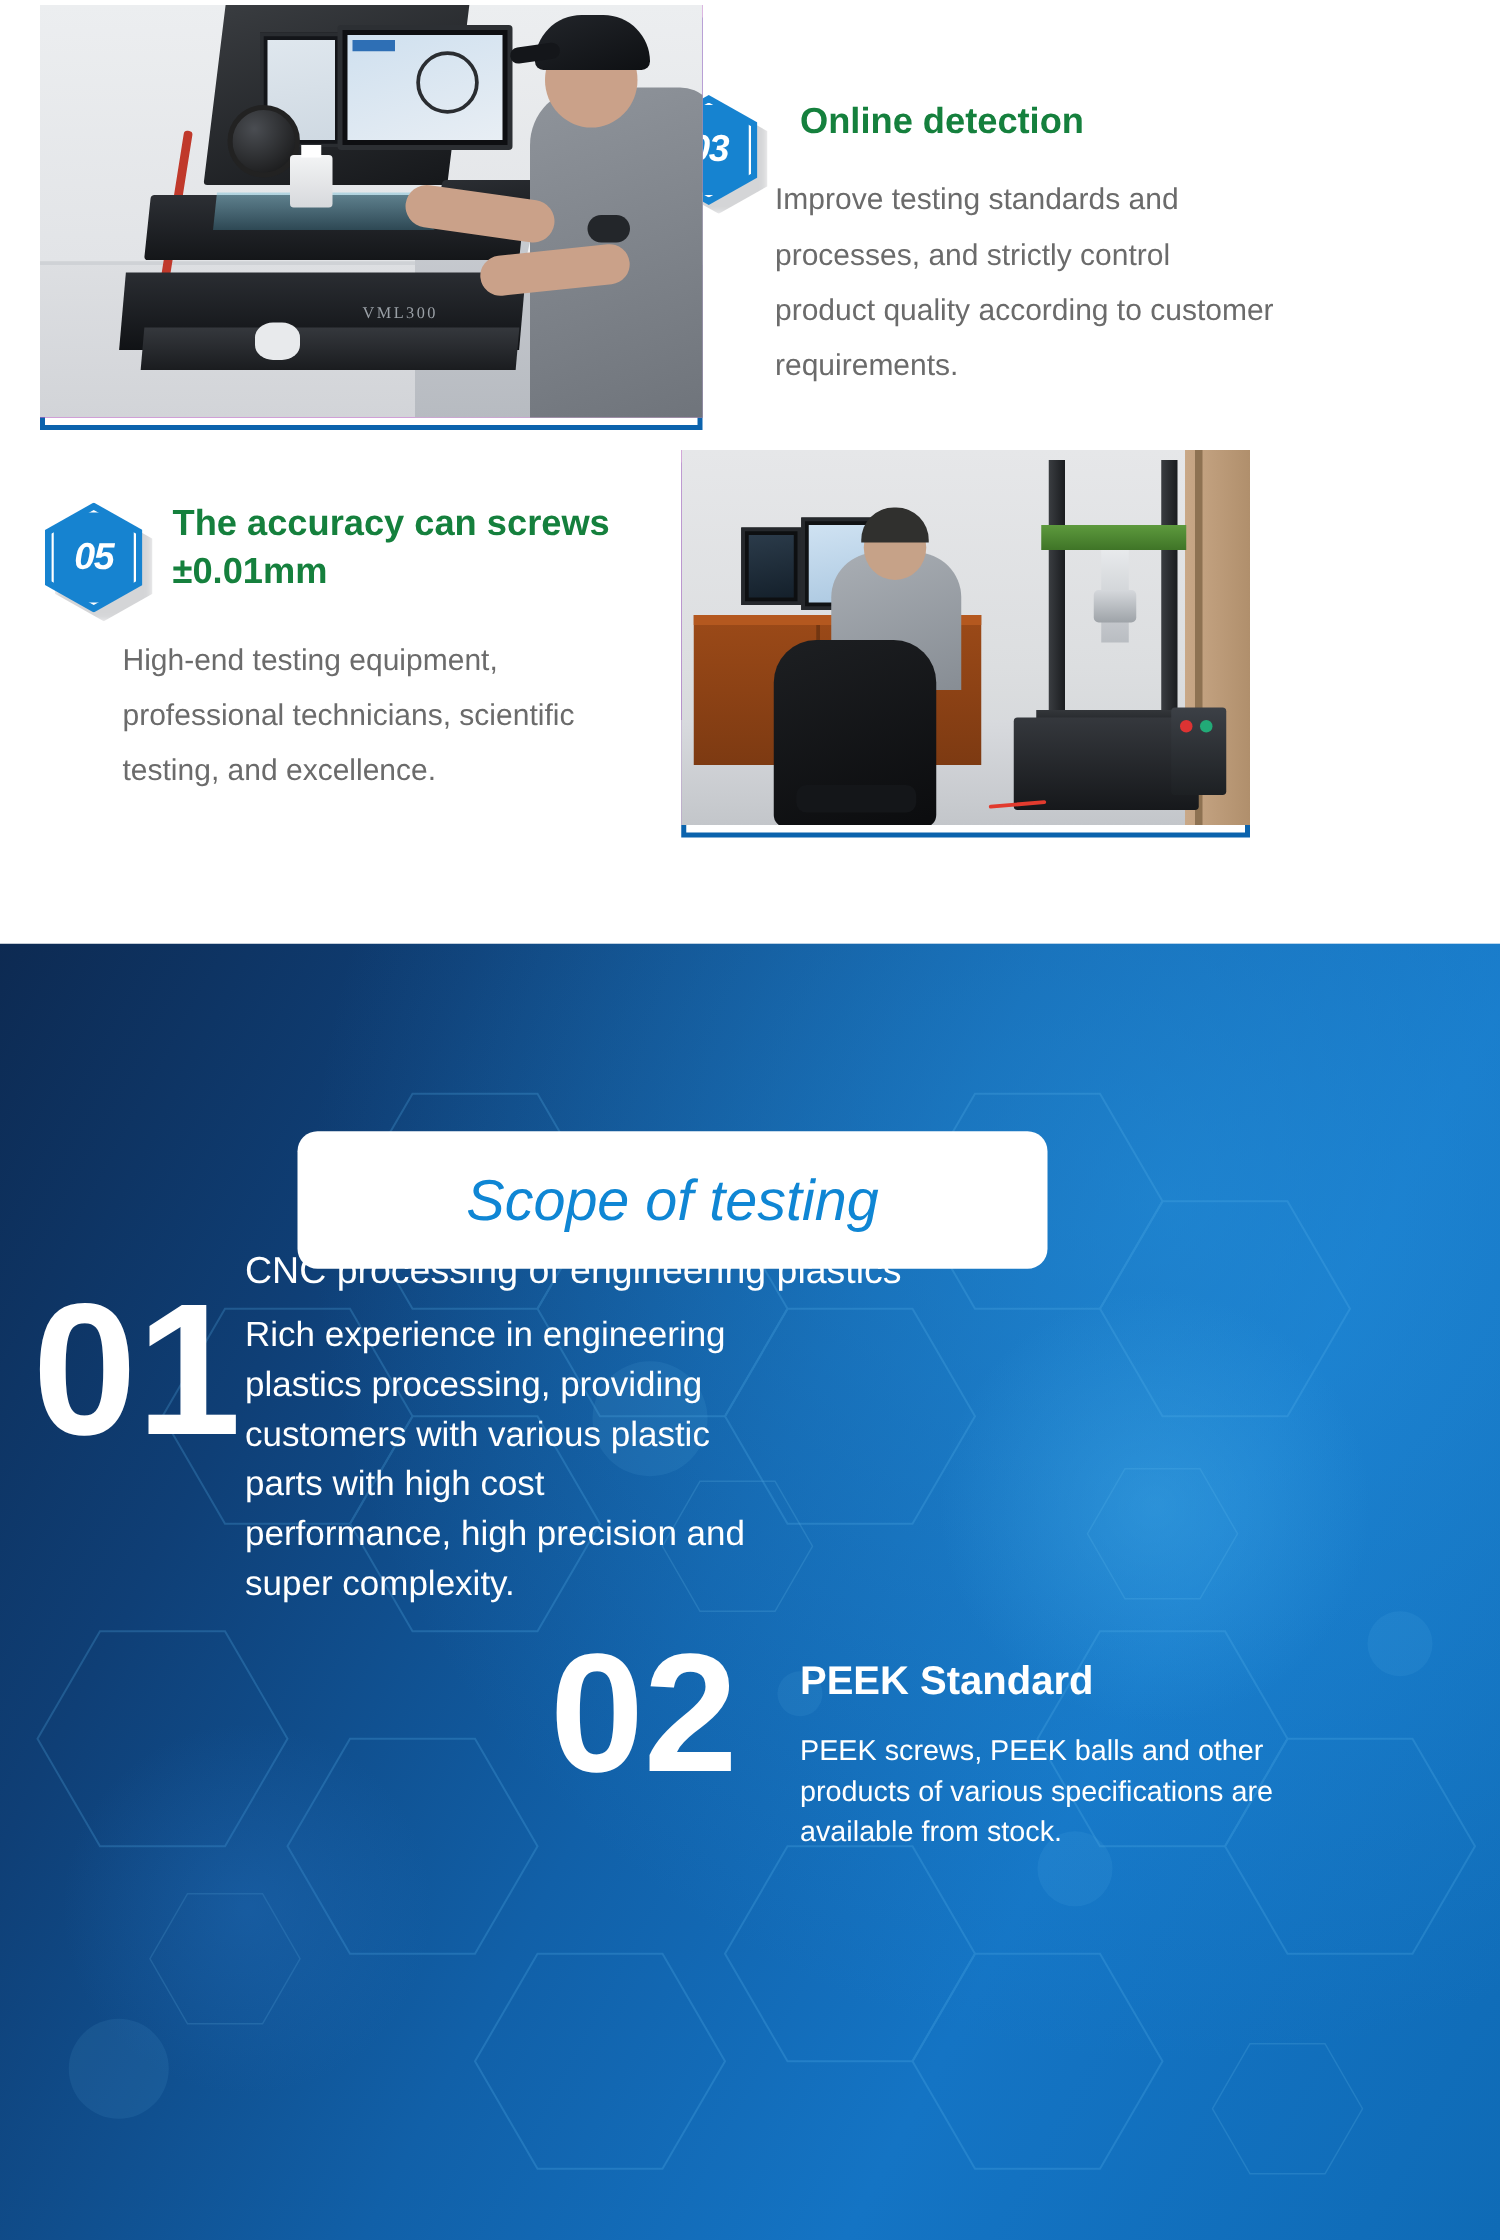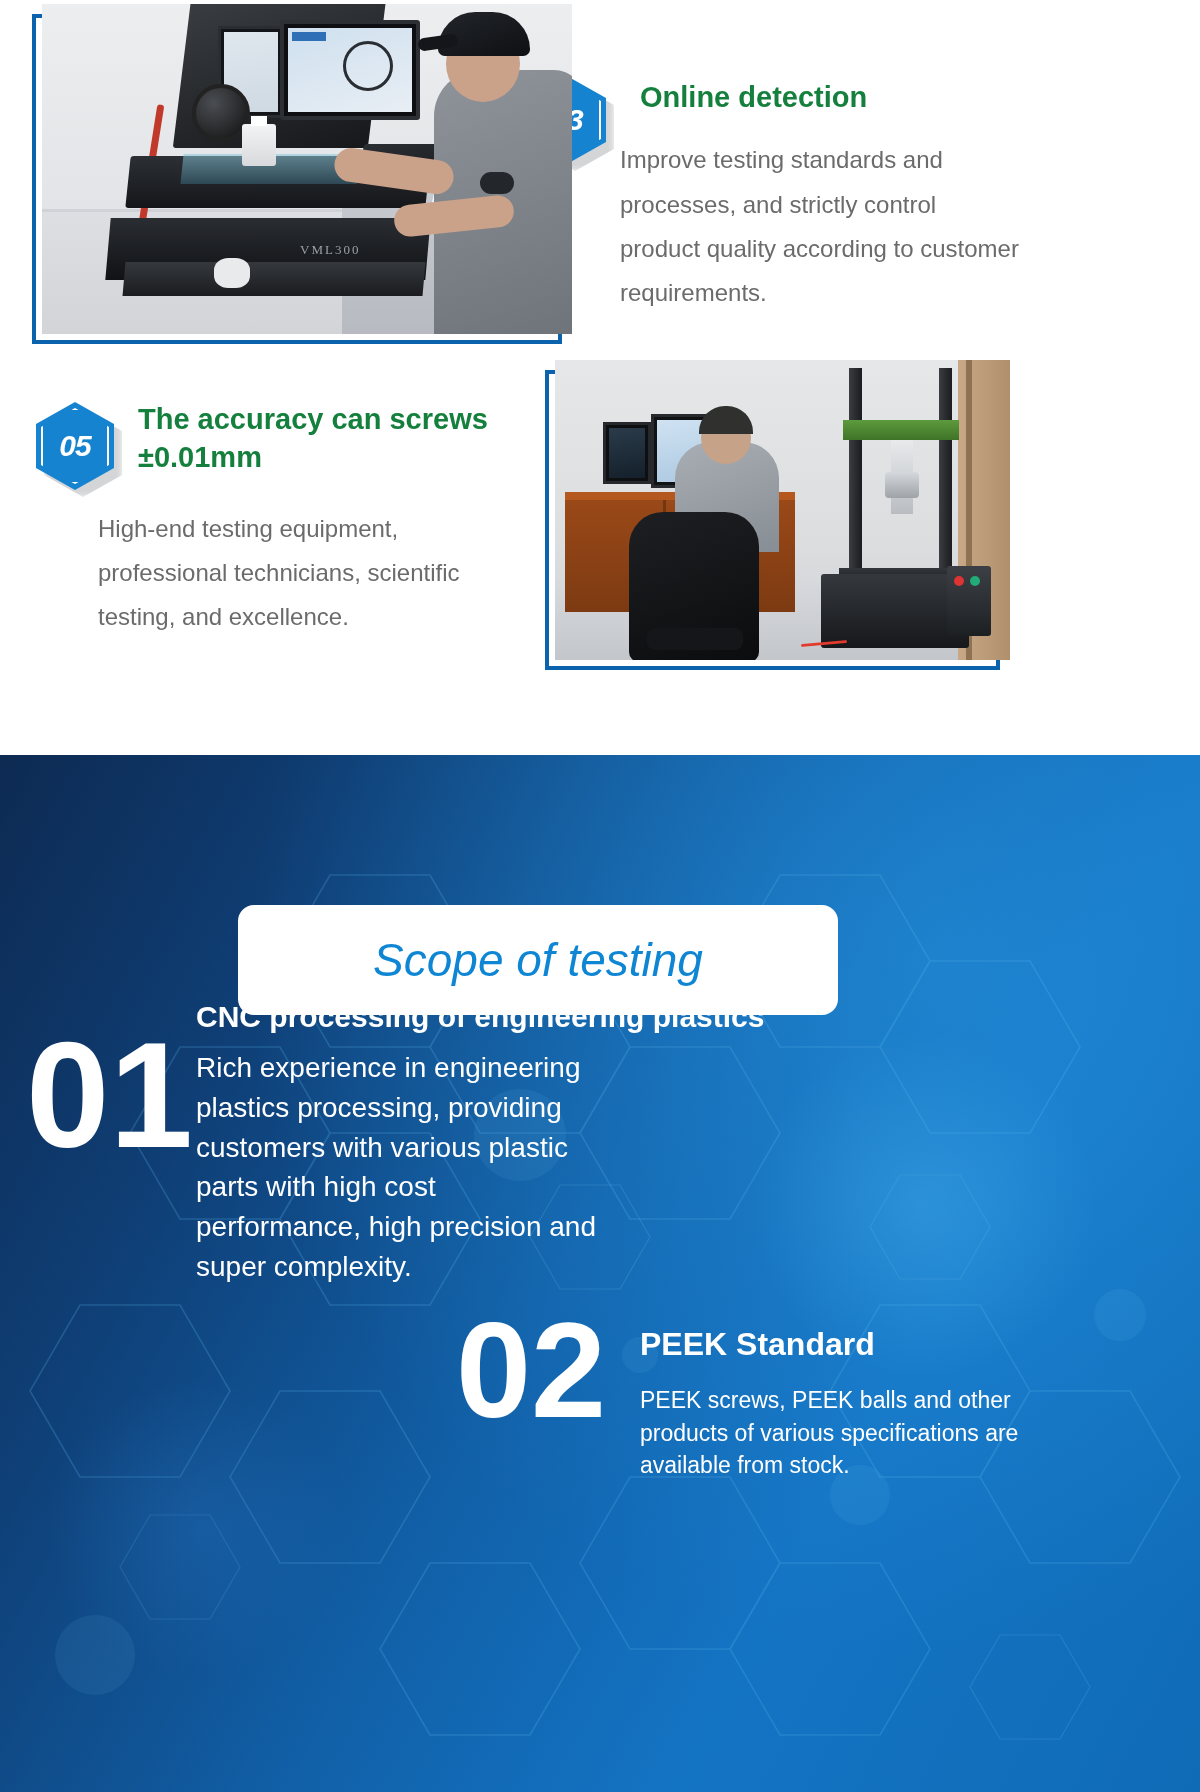--- a/index.html
+++ b/index.html
@@ -14,21 +14,21 @@
   
   .top-area { position:relative; width:1200px; height:860px; background:#fff; }
 
   
   .photo-frame { position:absolute; }
   .photo-frame .frame-line {
     position:absolute; left:0; top:0; width:100%; height:100%;
     border:4px solid #0b63ad; z-index:1;
   }
   .photo-frame .photo {
-    position:absolute; left:10px; top:-10px; width:100%; height:100%;
+    position:absolute; left:0; top:-10px; width:100%; height:100%;
     overflow:hidden; z-index:2; background:#a21caf;padding-left:40px;
   }
 
   
   #photo-detection { left:32px; top:14px; width:530px; height:330px; }
   .scene-detect { position:absolute; inset:0; background:
      linear-gradient(180deg,#e9eaec 0%,#dfe1e4 55%,#d2d4d8 100%); }
   .sd-wall { position:absolute; left:0; top:0; width:100%; height:62%;
      background:linear-gradient(180deg,#eceef0,#e2e4e7); }
   .sd-floorline { position:absolute; left:0; top:62%; width:100%; height:3px; background:#cfd2d6; }
@@ -185,26 +185,26 @@
 
   .scope-title-card { position:absolute; left:238px; top:150px; width:600px; height:110px;
      background:#fff; border-radius:16px; display:flex; align-items:center; justify-content:center; }
   .scope-title { font-size:46px; font-style:italic; color:#0f86d4; font-weight:normal; }
 
   .big-num { color:#fff; font-weight:bold; line-height:.9; }
 
   #scope-item-01 { position:absolute; left:26px; top:245px; width:640px; }
   #scope-item-01 .big-num { position:absolute; left:0; top:28px; font-size:150px;text-align:right; }
   #scope-item-01 .s-title { position:absolute; left:170px; top:0px; width:760px;
-     font-size:30px; font-weight:bold; color:#fff; white-space:nowrap; }
+     font-size:30px; font-weight:normal; color:#fff; white-space:nowrap; }
   #scope-item-01 .s-body { position:absolute; left:170px; top:48px; width:405px;
      font-size:28px; color:#fff; line-height:1.42; }
 
   #scope-item-02 { position:absolute; left:440px; top:555px; width:620px; }
-  #scope-item-02 .big-num { position:absolute; left:0; top:0; font-size:135px;margin-left:16px; }
+  #scope-item-02 .big-num { position:absolute; left:0; top:0; font-size:135px; }
   #scope-item-02 .s-title { position:absolute; left:200px; top:16px;
      font-size:32px; font-weight:bold; color:#fff; white-space:nowrap; }
   #scope-item-02 .s-body { position:absolute; left:200px; top:74px; width:400px;
      font-size:23px; color:#fff; line-height:1.42; }
 
   
   .peek-gear { position:absolute; left:620px; top:1030px; width:420px; height:215px; }
 </style>
 </head>
 <body>

